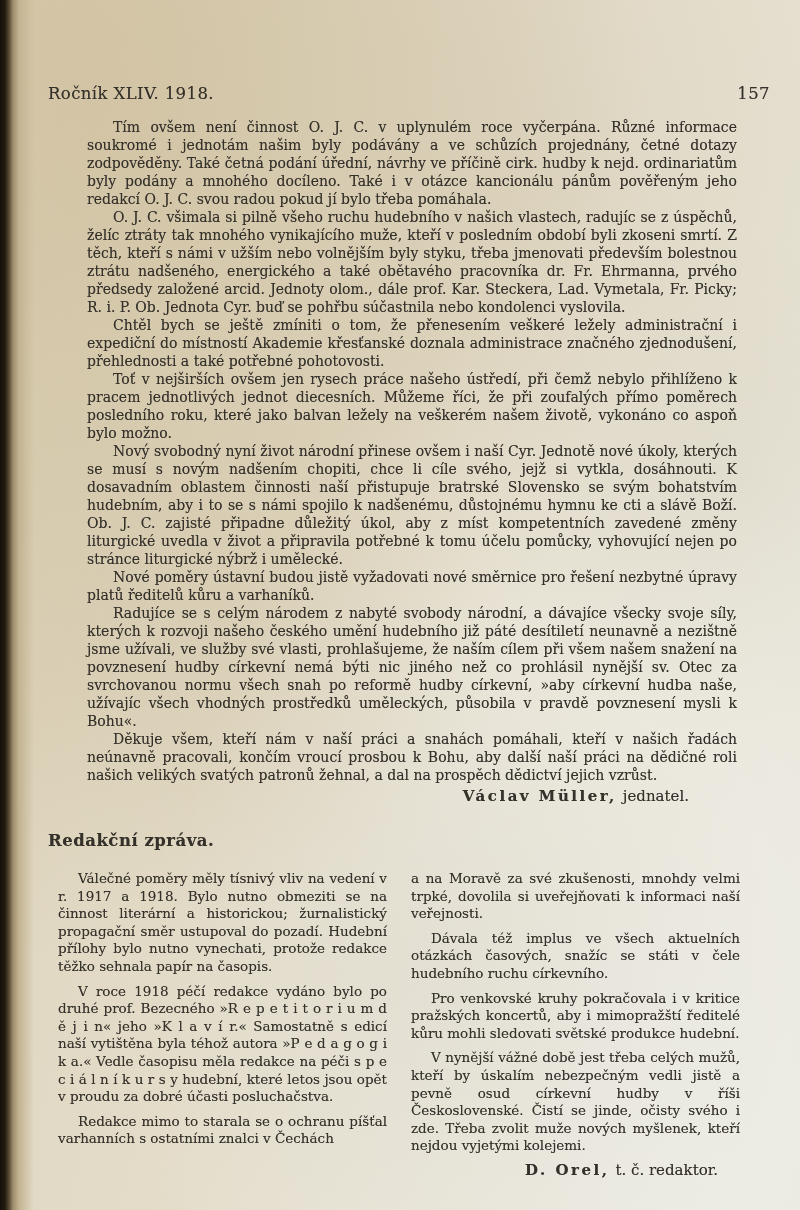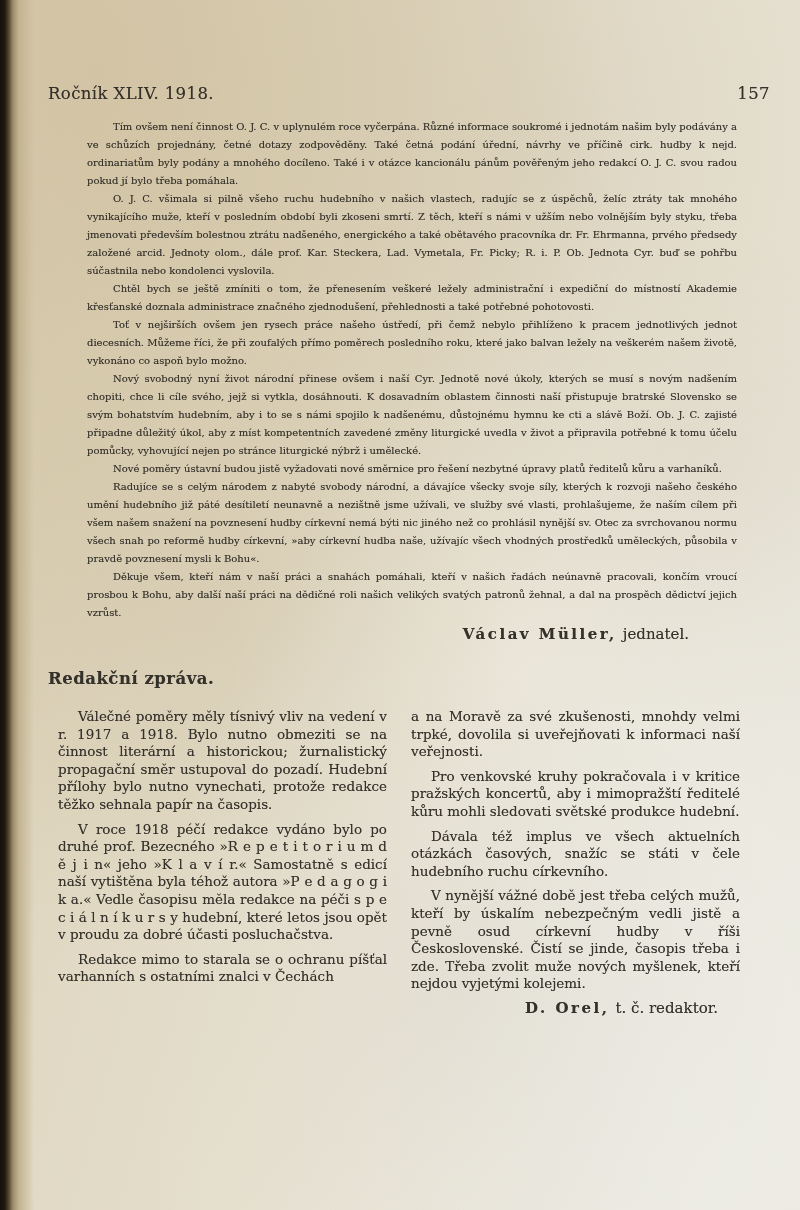--- a/index.html
+++ b/index.html
@@ -34,21 +34,21 @@
   .content{
     position:absolute;left:48px;right:30px;top:84px;
     text-shadow:0 0 .6px rgba(52,48,42,.45);
   }
   .page-header{
     display:flex;justify-content:space-between;align-items:baseline;
     font-size:16.5px;letter-spacing:.4px;
   }
   .body-text{
     margin:15px 33px 0 39px;
-    font-size:10px;line-height:18px;
+    font-size:14px;line-height:18px;
     text-align:justify;
   }
   .para{margin:0;text-indent:26px;}
   .signature{font-size:15px;}
   .sig-main{
     margin:3px 33px 0 39px;
     text-align:right;padding-right:48px;
   }
   .sig-name{letter-spacing:2.5px;margin-right:6px;font-weight:bold;}
   .section-heading{
@@ -105,23 +105,23 @@
 
     <div class="columns">
       <div class="col col-left">
           <p class="para">Válečné poměry měly tísnivý vliv na vedení v r. 1917 a 1918. Bylo nutno obmeziti se na činnost literární a historickou; žurnalistický propagační směr ustupoval do pozadí. Hudební přílohy bylo nutno vynechati, protože redakce těžko sehnala papír na časopis.</p>
           <p class="para">V roce 1918 péčí redakce vydáno bylo po druhé prof. Bezecného »R e p e t i t o r i u m  d ě j i n« jeho »K l a v í r.« Samostatně s edicí naší vytištěna byla téhož autora »P e d a g o g i k a.« Vedle časopisu měla redakce na péči s p e c i á l n í  k u r s y hudební, které letos jsou opět v proudu za dobré účasti posluchačstva.</p>
           <p class="para">Redakce mimo to starala se o ochranu píšťal varhanních s ostatními znalci v Čechách</p>
         </div>
       <div class="col col-right">
         <div class="col-right-paras">
             <p class="para">a na Moravě za své zkušenosti, mnohdy velmi trpké, dovolila si uveřejňovati k informaci naší veřejnosti.</p>
+            <p class="para">Dávala též implus ve všech aktuelních otázkách časových, snažíc se státi v čele hudebního ruchu církevního.</p>
             <p class="para">Pro venkovské kruhy pokračovala i v kritice pražských koncertů, aby i mimopražští ředitelé kůru mohli sledovati světské produkce hudební.</p>
-            <p class="para">Dávala též implus ve všech aktuelních otázkách časových, snažíc se státi v čele hudebního ruchu církevního.</p>
-            <p class="para">V nynější vážné době jest třeba celých mužů, kteří by úskalím nebezpečným vedli jistě a pevně osud církevní hudby v říši Československé. Čistí se jinde, časopis třeba i zde. Třeba zvolit muže nových myšlenek, kteří nejdou vyjetými kolejemi.</p>
+            <p class="para">V nynější vážné době jest třeba celých mužů, kteří by úskalím nebezpečným vedli jistě a pevně osud církevní hudby v říši Československé. Čistí se jinde, očisty svého i zde. Třeba zvolit muže nových myšlenek, kteří nejdou vyjetými kolejemi.</p>
           </div>
         <div class="signature sig-editor">
           <span class="sig-name">D. Orel,</span><span class="sig-role">t. č. redaktor.</span>
         </div>
       </div>
     </div>
 
   </div>
 </div>
 

